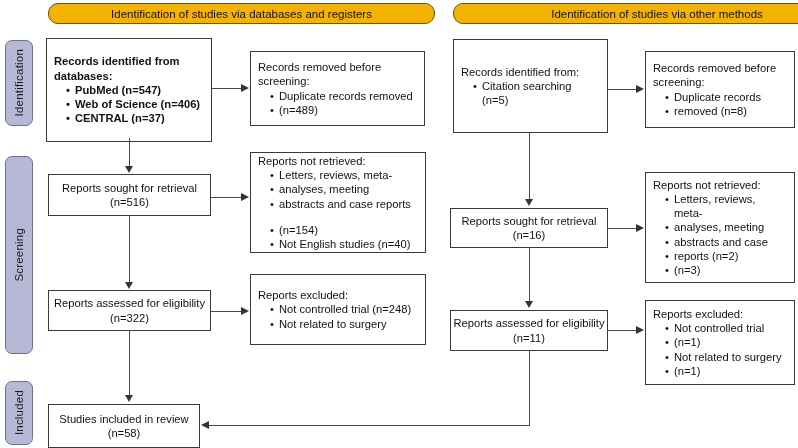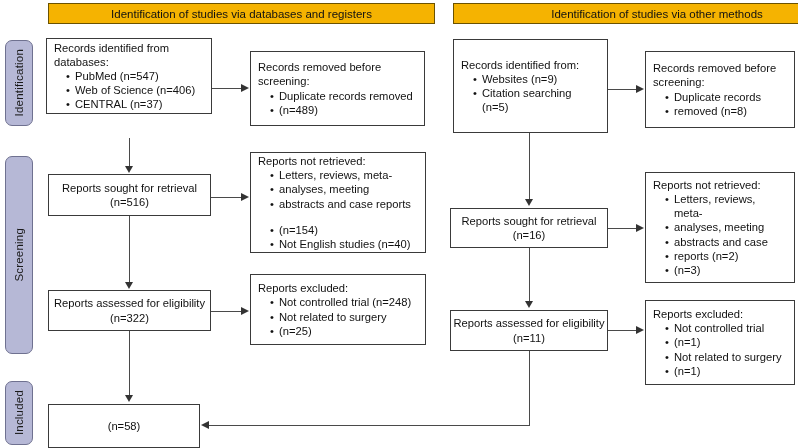--- a/index.html
+++ b/index.html
@@ -34,21 +34,21 @@
     font-size: 11.5px;
     color: #1a1a1a;
     letter-spacing: 0.2px;
     white-space: nowrap;
   }
 
   
   .colhead {
     background: #f5b301;
     border: 1px solid #6b5200;
-    border-radius: 0;
+    border-radius: 10px;
     display: flex;
     align-items: center;
     justify-content: center;
   }
   .colhead-label {
     font-size: 11.5px;
     color: #111111;
     white-space: nowrap;
   }
 
@@ -130,21 +130,21 @@
     <span class="stage-label">Included</span>
   </div>
 
   <div class="abs colhead" style="left:48px; top:3px; width:387px; height:21px;">
     <span class="colhead-label">Identification of studies via databases and registers</span>
   </div>
   <div class="abs colhead" style="left:453px; top:3px; width:408px; height:21px;">
     <span class="colhead-label">Identification of studies via other methods</span>
   </div>
 
-  <div class="abs node" style="left:46px; top:38px; width:166px; height:76px;">
+  <div class="abs node" style="left:46px; top:38px; width:166px; height:104px;font-weight:bold;">
     <div class="para">Records identified from</div>
     <div class="para">databases:</div>
     <ul>
       <li>PubMed (n=547)</li>
       <li>Web of Science (n=406)</li>
       <li>CENTRAL (n=37)</li>
     </ul>
   </div>
 
   <div class="abs node" style="left:250px; top:51px; width:175px; height:75px;">
@@ -175,32 +175,31 @@
   <div class="abs node center" style="left:48px; top:290px; width:163px; height:41px;">
     <div class="line">Reports assessed for eligibility</div>
     <div class="line">(n=322)</div>
   </div>
 
   <div class="abs node" style="left:250px; top:274px; width:176px; height:71px;">
     <div class="para">Reports excluded:</div>
     <ul>
       <li>Not controlled trial (n=248)</li>
       <li>Not related to surgery</li>
-      <li style="padding-left:8px;">(n=25)</li>
     </ul>
   </div>
 
   <div class="abs node center" style="left:48px; top:404px; width:152px; height:44px;">
+    <div class="line">Studies included in review</div>
     <div class="line">(n=58)</div>
   </div>
 
   <div class="abs node" style="left:453px; top:39px; width:155px; height:94px;">
     <div class="para">Records identified from:</div>
     <ul>
-      <li>Websites (n=9)</li>
       <li>Citation searching (n=5)</li>
     </ul>
   </div>
 
   <div class="abs node" style="left:645px; top:51px; width:150px; height:77px;">
     <div class="para">Records removed before</div>
     <div class="para">screening:</div>
     <ul>
       <li>Duplicate records</li>
       <li style="padding-left:8px;">removed (n=8)</li>

